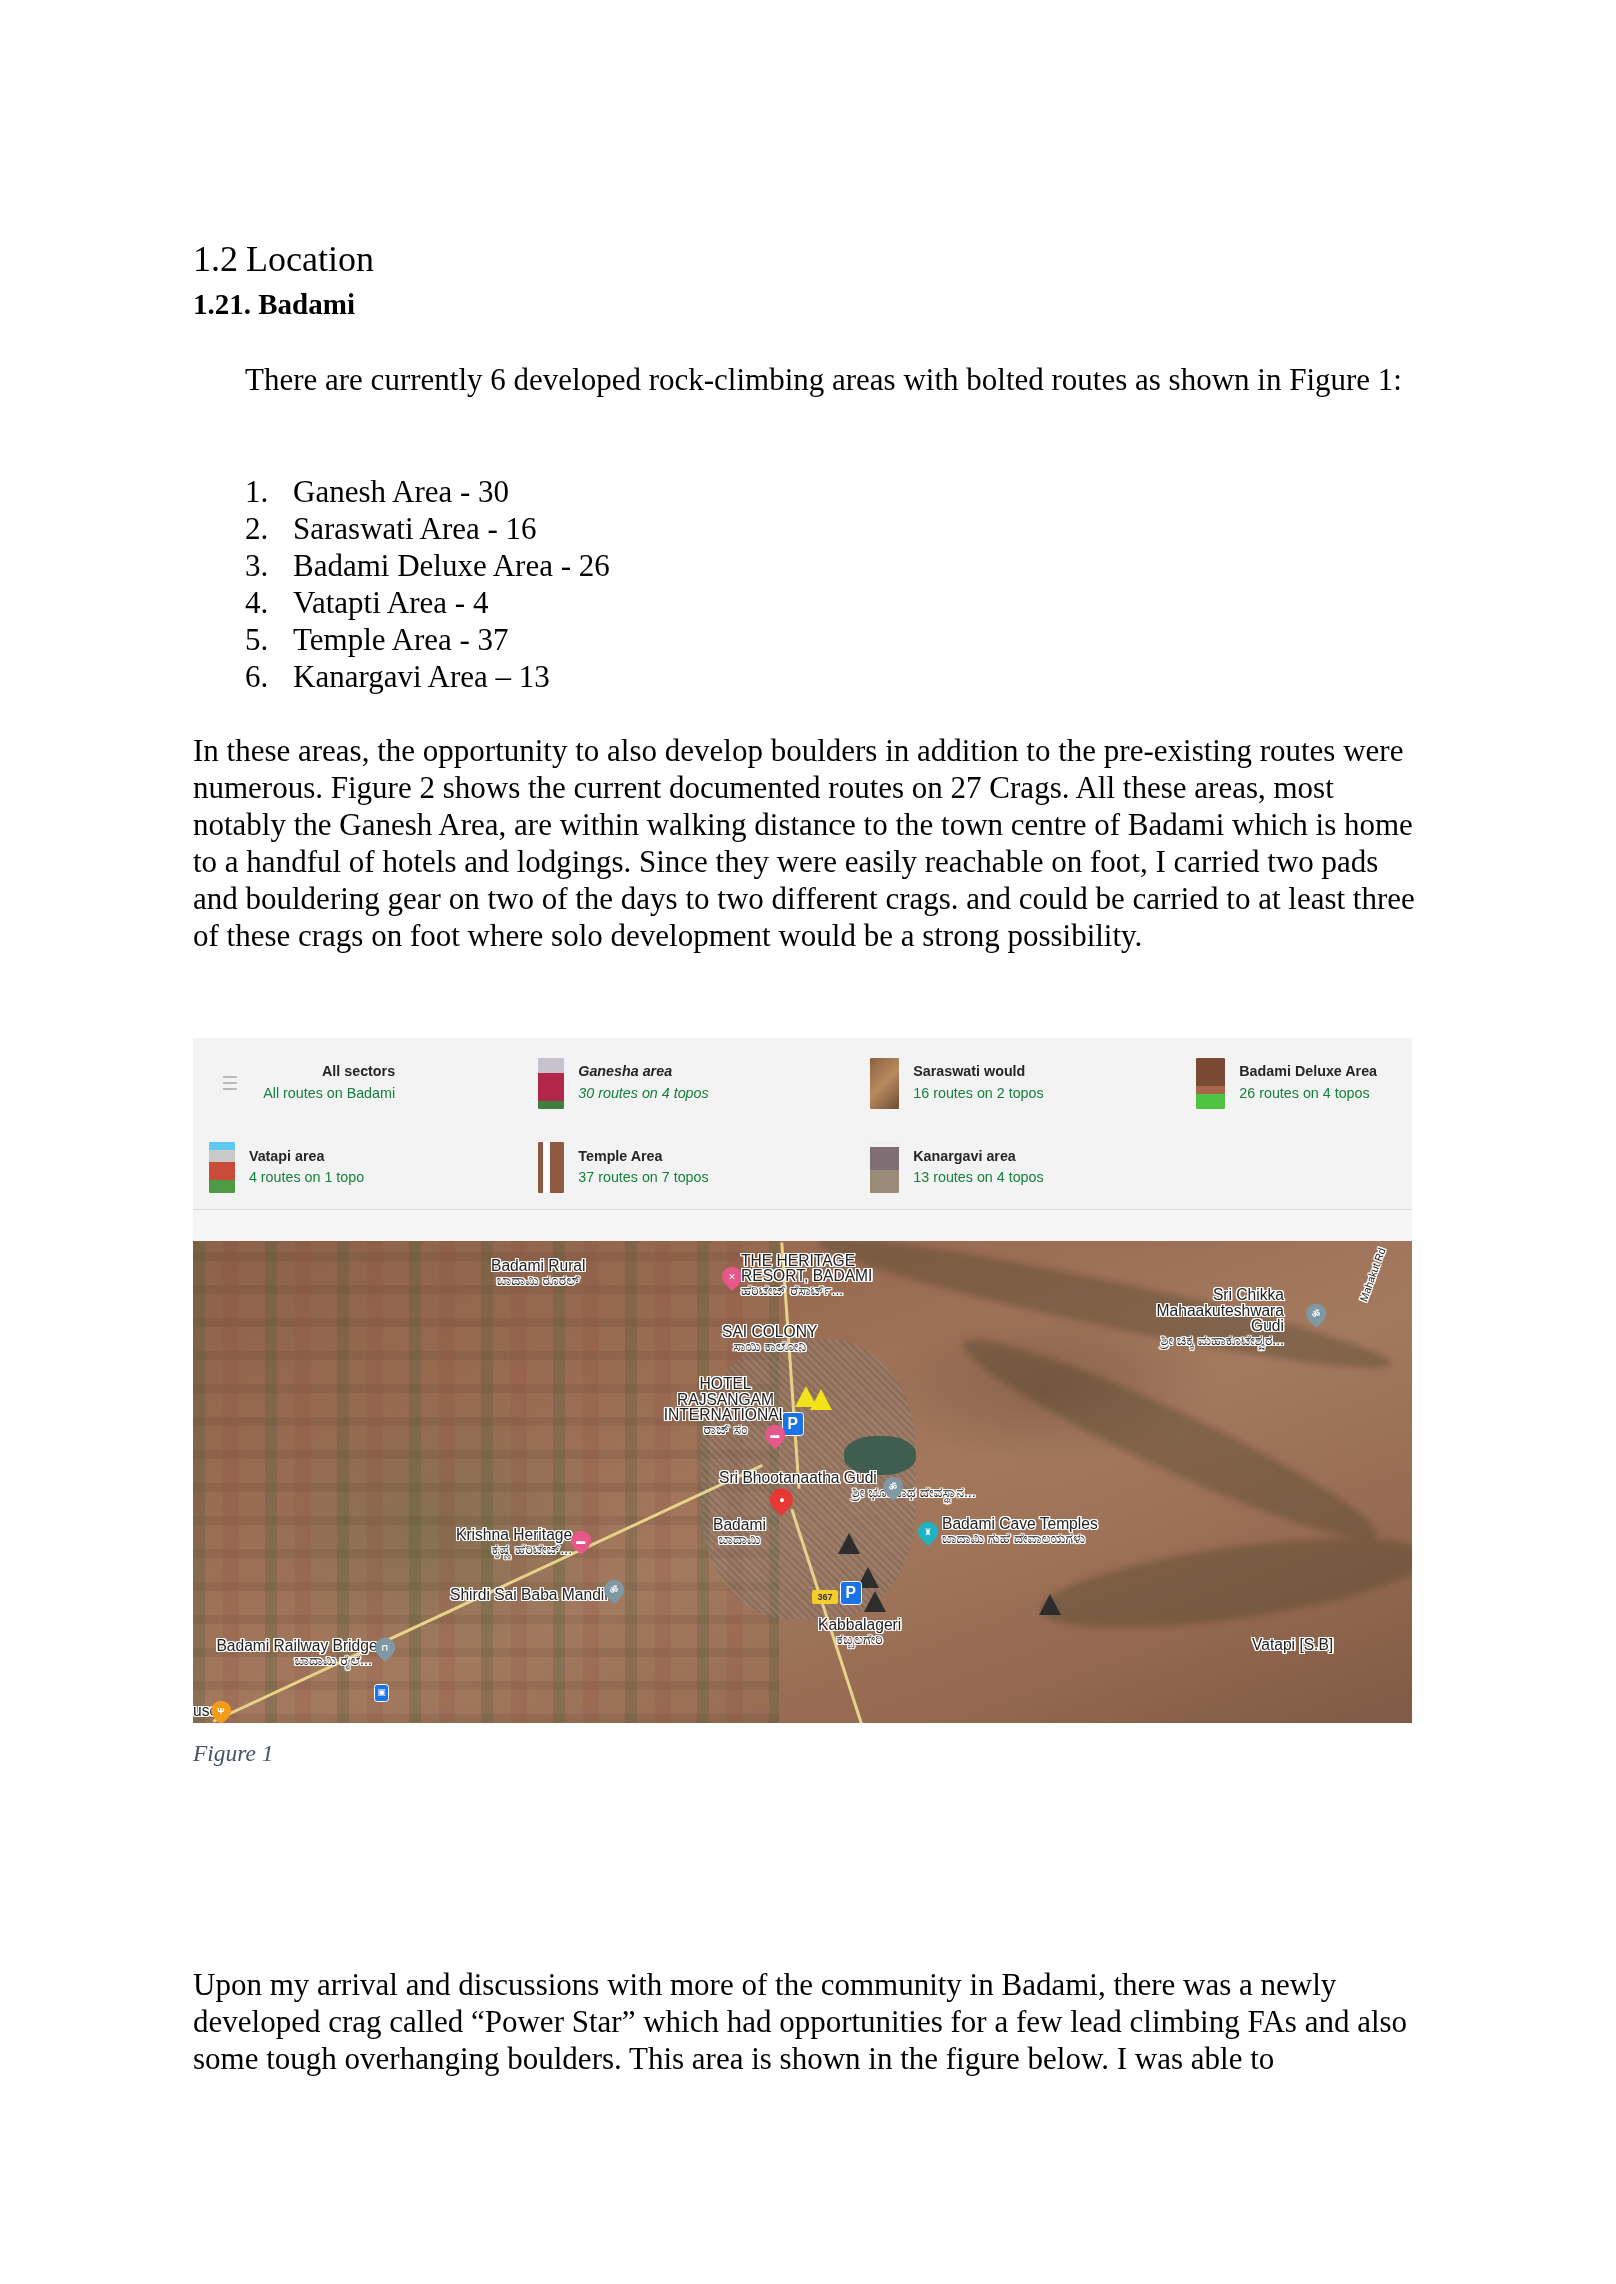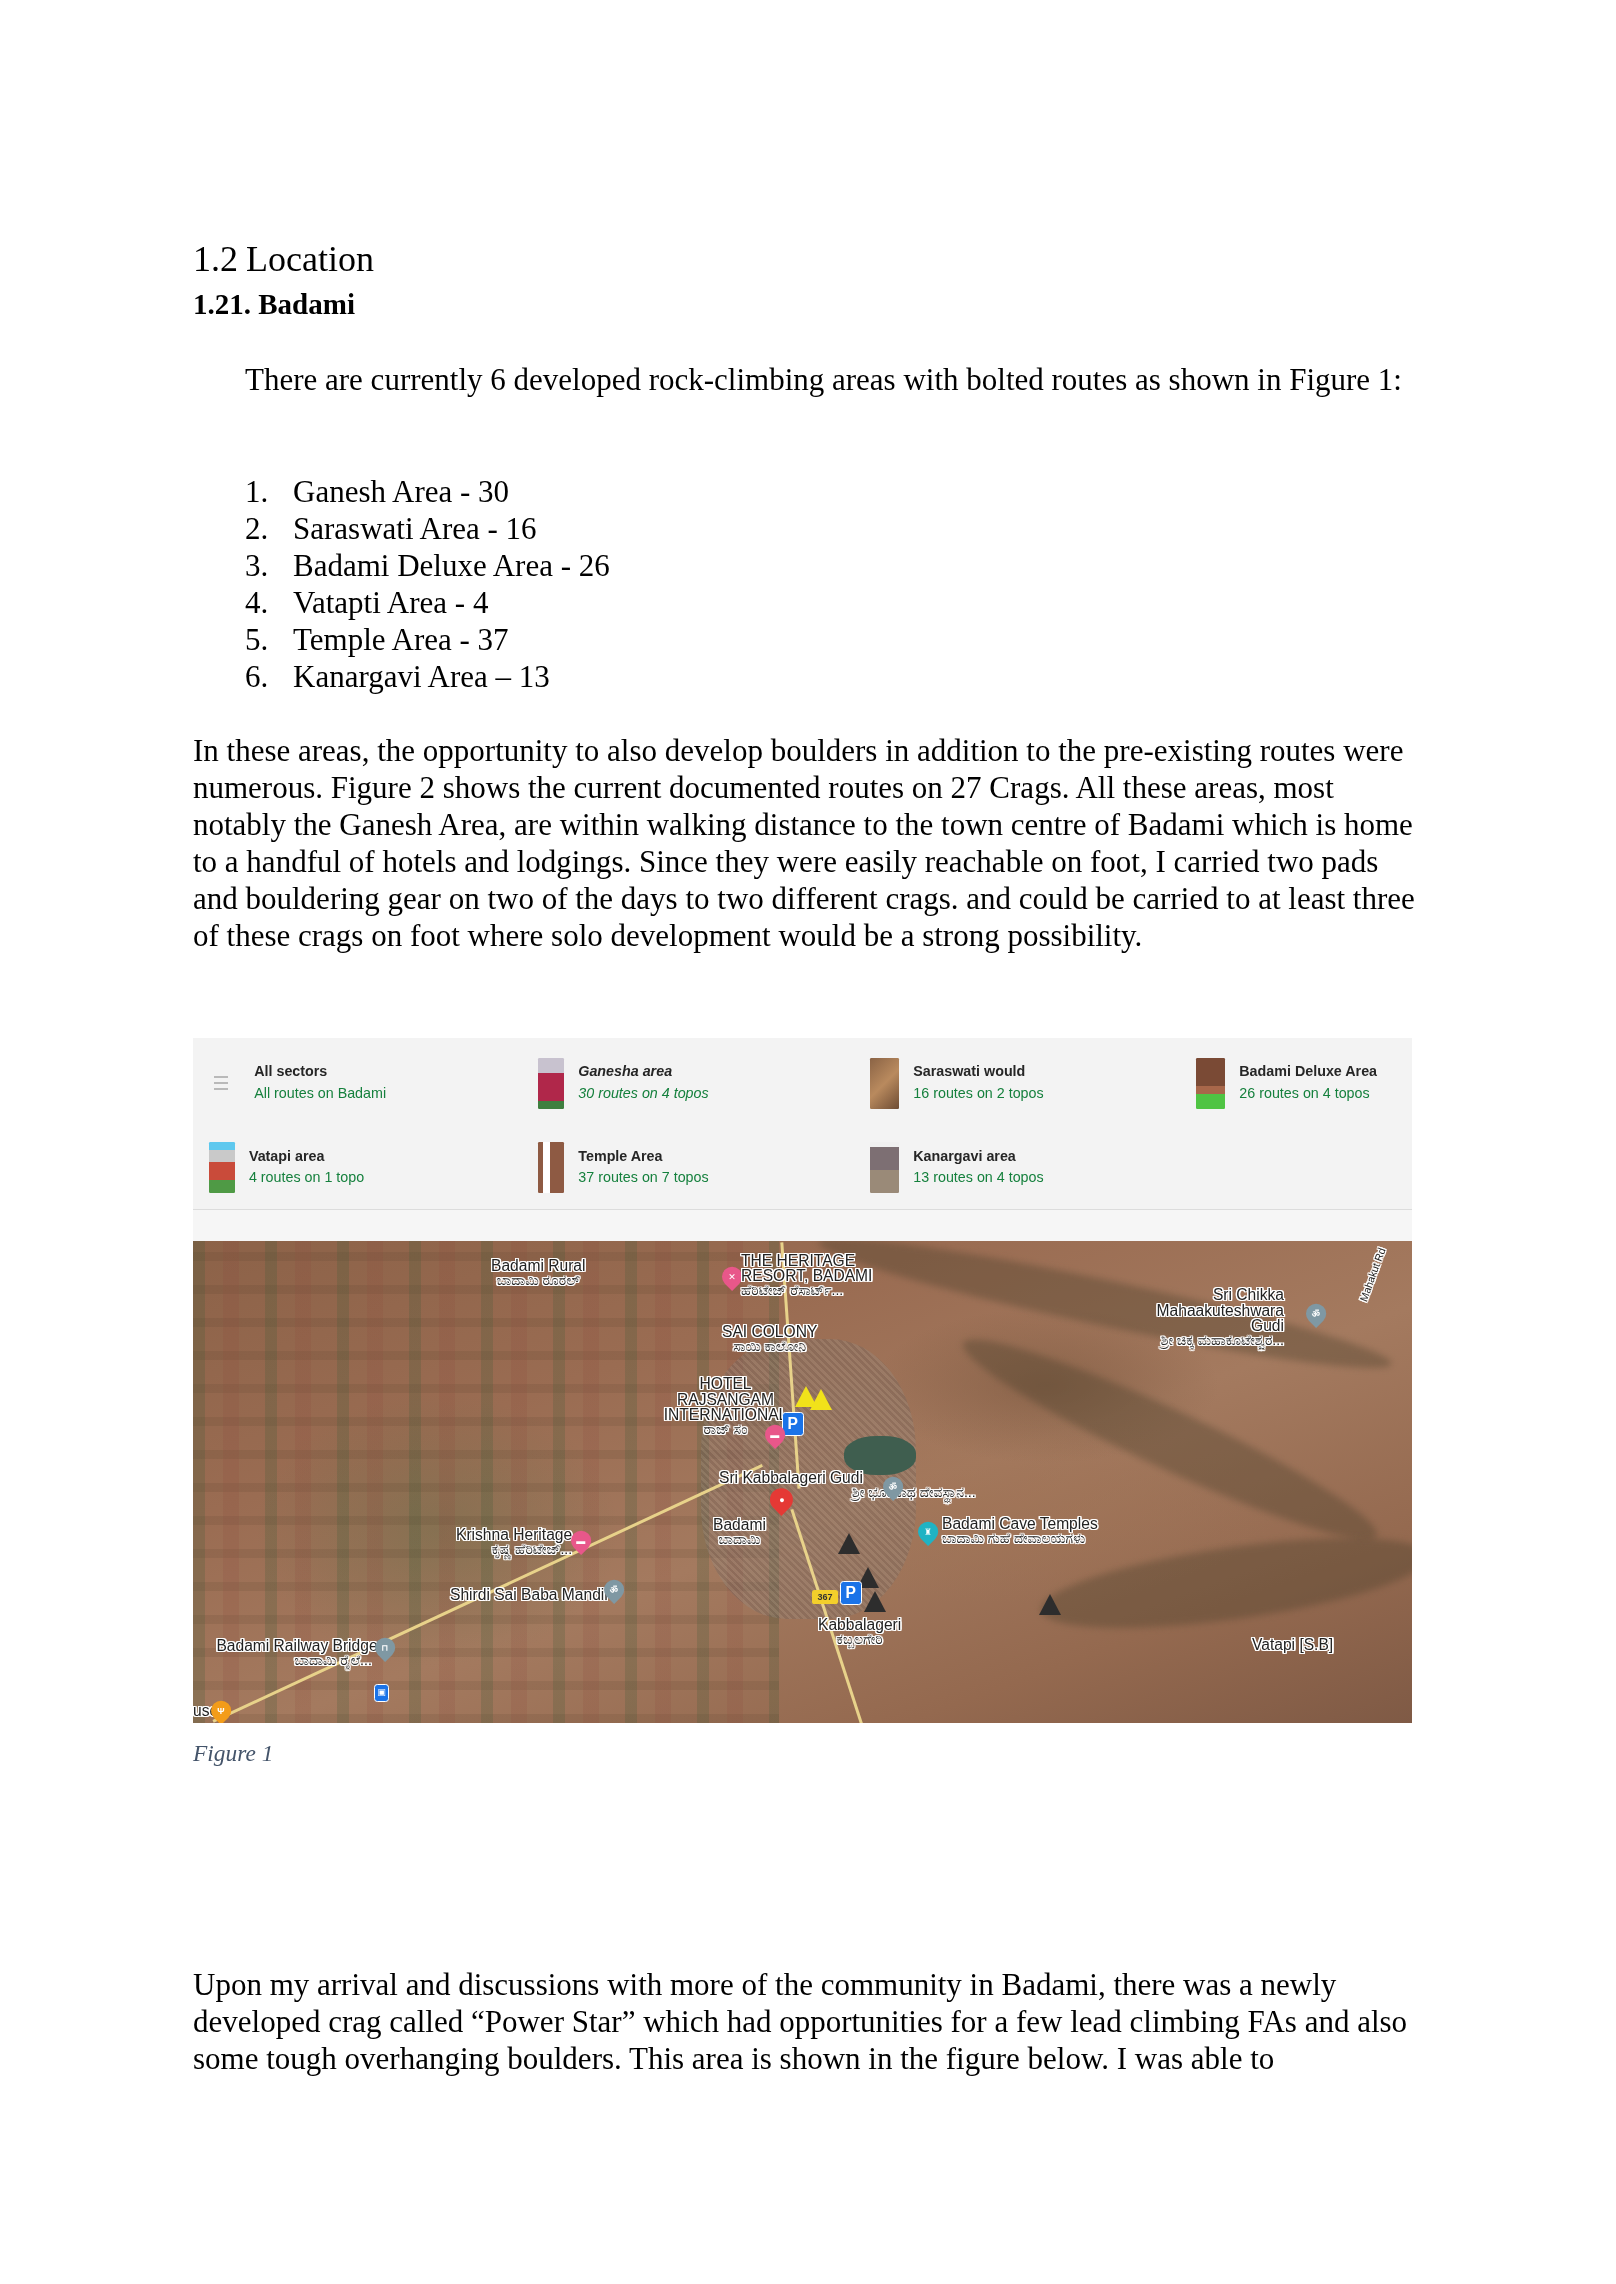--- a/index.html
+++ b/index.html
@@ -98,21 +98,21 @@
   <li>
       <span class="n">6.</span>
       <span>Kanargavi Area – 13</span>
     </li>
 </ol>
 
 <p class="abs para body1">In these areas, the opportunity to also develop boulders in addition to the pre-existing routes were numerous. Figure 2 shows the current documented routes on 27 Crags. All these areas, most notably the Ganesh Area, are within walking distance to the town centre of Badami which is home to a handful of hotels and lodgings. Since they were easily reachable on foot, I carried two pads and bouldering gear on two of the days to two different crags. and could be carried to at least three of these crags on foot where solo development would be a strong possibility.</p>
 
 <div class="abs figure">
   <div class="sectors">
-    <div class="sector" style="left:17px; top:19.5px;">
+    <div class="sector" style="left:26px; top:19.5px;text-align:right;">
       <div class="thumb listicon">
           <span></span>
           <span></span>
           <span></span>
         </div>
       <div>
           <div class="title">All sectors</div>
           <div class="sub">All routes on Badami</div>
         </div>
     </div>
@@ -183,21 +183,21 @@
     <div class="maplabel" style="left:529px; top:83px; text-align:center;"><span>SAI COLONY</span><span class="kn">ಸಾಯಿ ಕಾಲೋನಿ</span></div>
 
     <div class="maplabel" style="left:464px; top:135px; width:137px; white-space:normal; text-align:center;"><span>HOTEL RAJSANGAM INTERNATIONAL</span><span class="kn">ರಾಜ್ ಸಂ</span></div>
     <div class="crag yellow" style="left:602px; top:145px;"></div>
     <div class="crag yellow" style="left:617px; top:148px;"></div>
     <div class="pbadge" style="left:589px; top:171px;">P</div>
     <div class="pin pink" style="left:572px; top:184px;">
         <span>▬</span>
       </div>
 
-    <div class="maplabel" style="left:526px; top:229px;"><span>Sri Kabbalageri Gudi</span></div>
+    <div class="maplabel" style="left:526px; top:229px;"><span>Sri Bhootanaatha Gudi</span></div>
     <div class="maplabel" style="left:659px; top:245px;">
         <span class="kn">ಶ್ರೀ ಭೂತನಾಥ ದೇವಸ್ಥಾನ...</span>
       </div>
     <div class="pin grey" style="left:690px; top:236px;">
         <span>ॐ</span>
       </div>
     <div class="pin red" style="left:577px; top:247px;">
         <span>●</span>
       </div>
 

